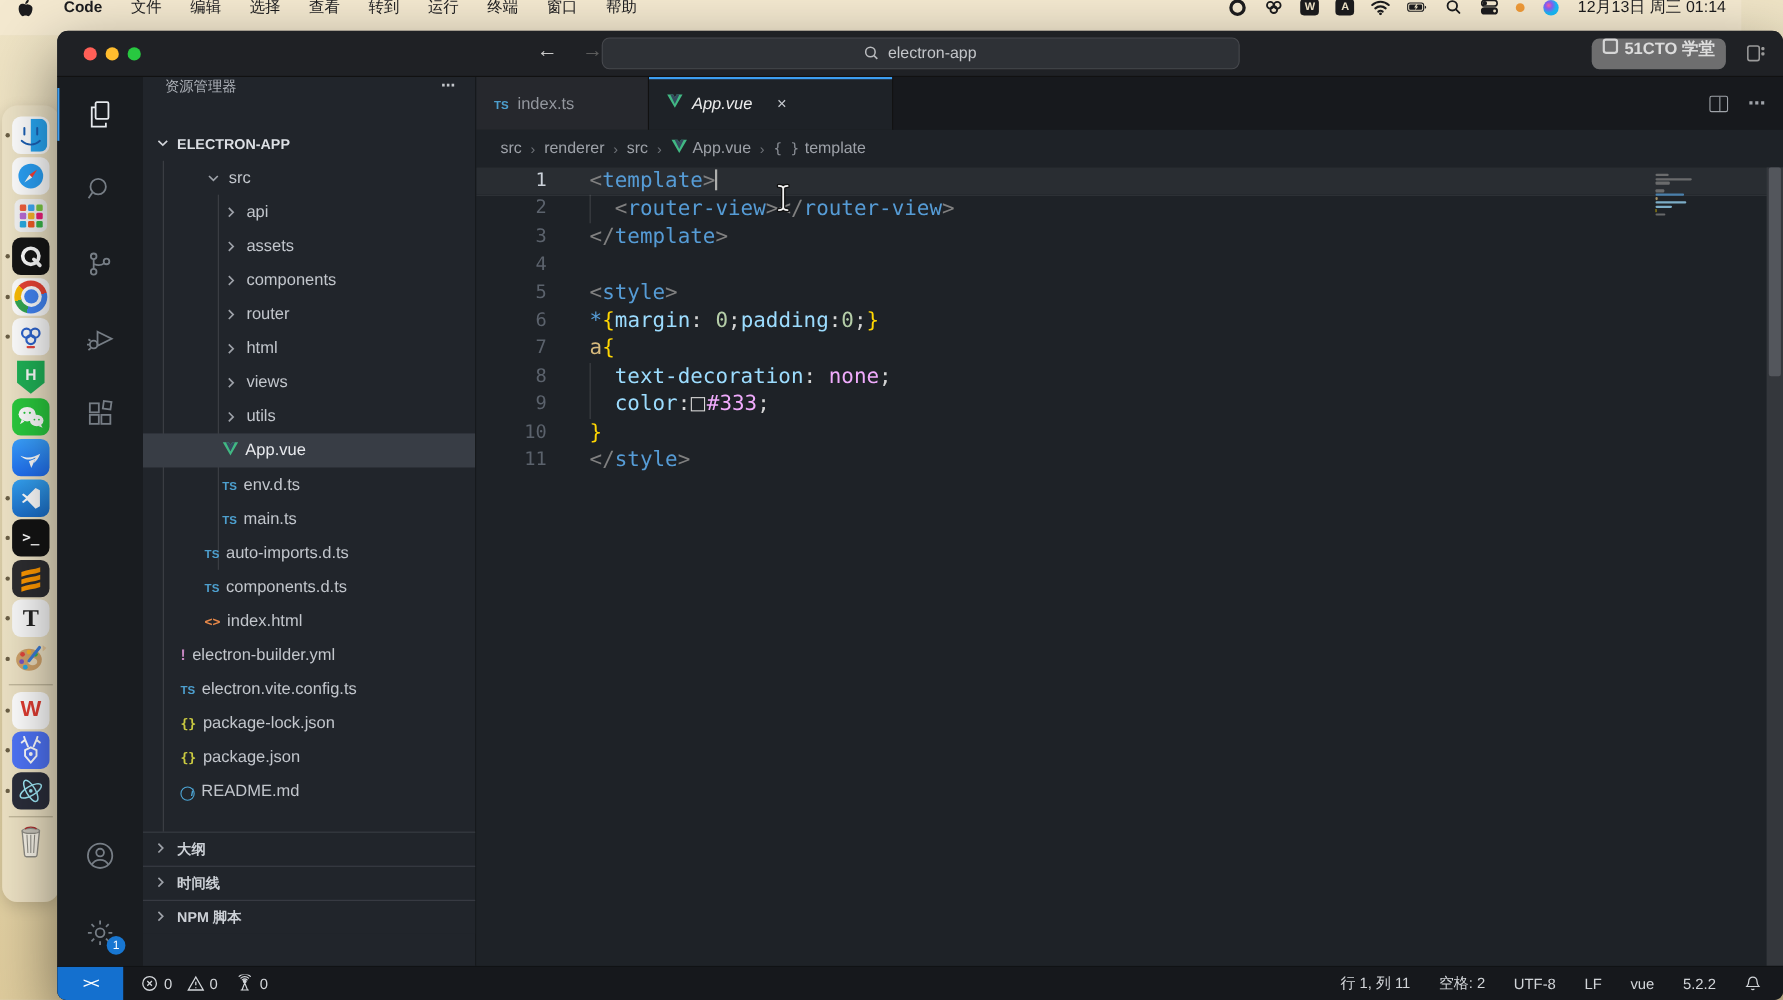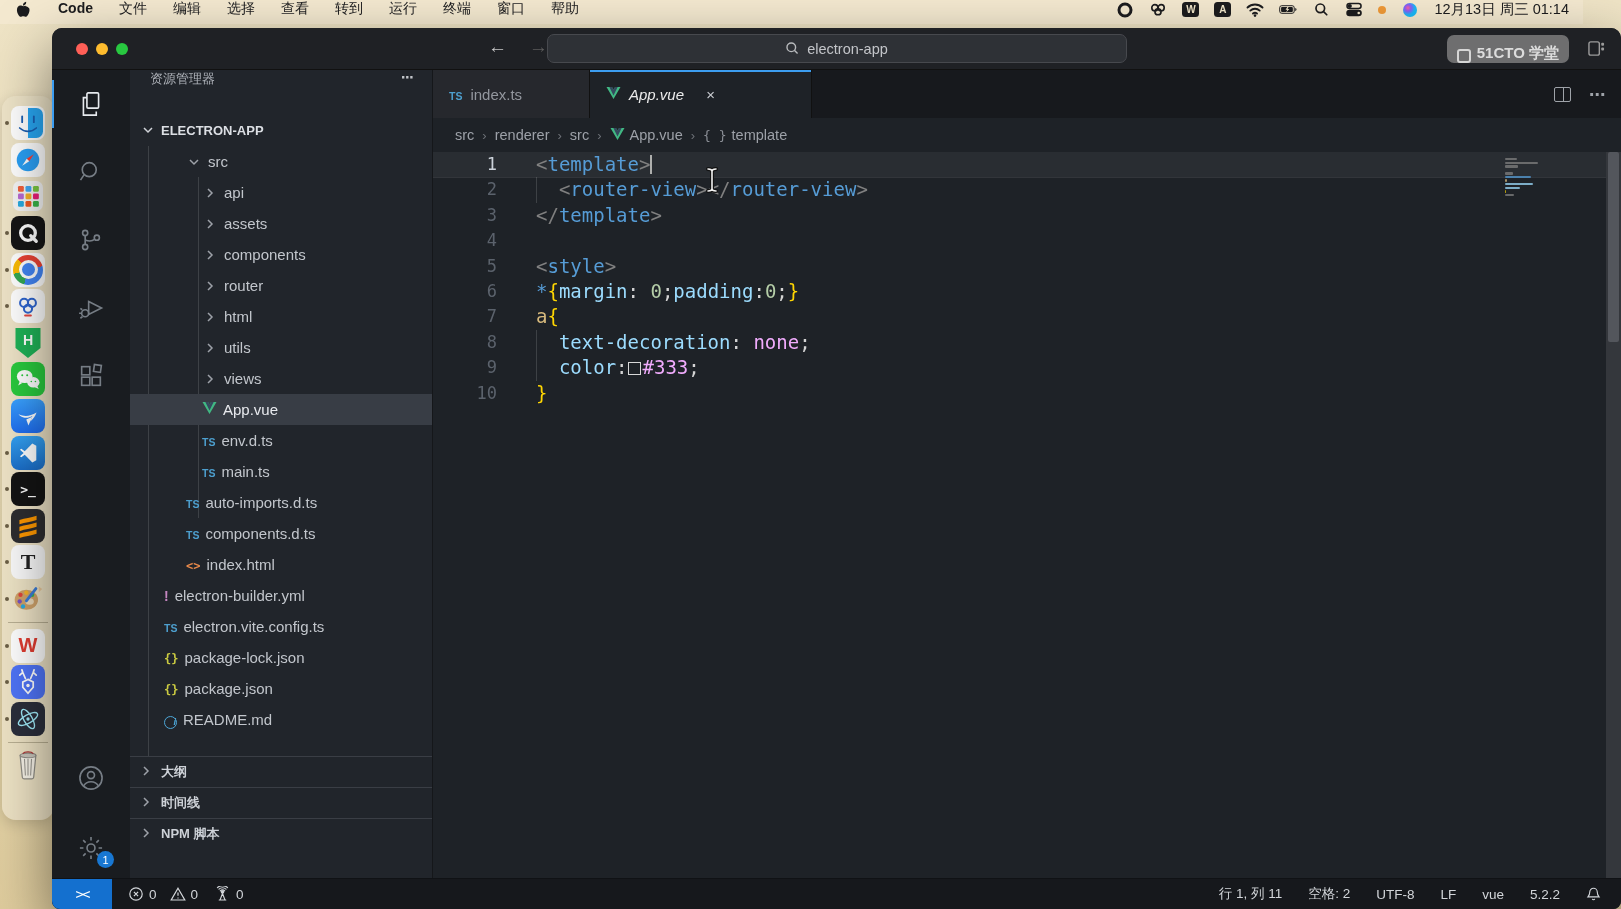--- a/index.html
+++ b/index.html
@@ -1,21 +1,21 @@
 <!DOCTYPE html>
 <html><head>
 <meta charset="utf-8">
 <style>
   * { margin:0; padding:0; box-sizing:border-box; }
   html,body { width:1621px; height:909px; overflow:hidden; font-family:"Liberation Sans","DejaVu Sans",sans-serif; }
   body { position:relative; background:linear-gradient(180deg,#efe4c6 0%,#e9dbb4 55%,#dfcc9d 100%); }
 
   
   .menubar { position:absolute; left:0; top:0; width:1583px; height:24px; background:rgba(243,233,209,.95);
-             display:flex; align-items:flex-start; padding:0 14px; color:#1c1c1e; font-size:14px; }
+             display:flex; align-items:flex-end; padding:16px 14px; color:#1c1c1e; font-size:14px; }
   .mb-left { display:flex; align-items:center; gap:26px; }
   .mb-item { cursor:default; }
   .mb-item.bold { font-weight:bold; }
   .mb-right { margin-left:auto; display:flex; align-items:center; gap:15px; }
   .mb-ic { width:18px; height:16px; display:flex; align-items:center; justify-content:center; }
   .sq-ic { width:17px; height:15px; background:#1c1c1e; color:#f2e7cb; border-radius:3.5px; font-size:10px;
            font-weight:bold; display:flex; align-items:center; justify-content:center; }
   .rec-dot { width:8px; height:8px; border-radius:50%; background:#f09a37; }
   .clock { font-size:14.5px; white-space:nowrap; }
 
@@ -39,21 +39,21 @@
   .titlebar { position:relative; height:42px; background:#1f2125; flex:none; border-bottom:1px solid #111; }
   .traffic { position:absolute; left:24px; top:15px; display:flex; gap:8px; }
   .tl { width:12px; height:12px; border-radius:50%; }
   .tl.r{background:#ff5f57}.tl.y{background:#febc2e}.tl.g{background:#28c840}
   .nav-arrows { position:absolute; left:436px; top:8px; display:flex; gap:22px; font-size:19px; }
   .arrow-back{ color:#c8c8c8; } .arrow-fwd{ color:#5c5c5c; }
   .cmd-center { position:absolute; left:50%; top:6px; transform:translateX(-50%); width:580px; height:29px;
       background:#2e3136; border:1px solid #47494e; border-radius:7px; display:flex; align-items:center;
       justify-content:center; gap:7px; color:#c3c5c9; font-size:14.5px; }
   .watermark { position:absolute; right:52px; top:7px; height:28px; background:rgba(148,148,148,.68); border-radius:7px;
-      display:flex; align-items:flex-end; gap:6px; padding:0 10px; color:rgba(240,240,240,.85); font-size:15px; font-weight:bold; }
+      display:flex; align-items:flex-start; gap:6px; padding:0 10px; color:rgba(240,240,240,.85); font-size:15px; font-weight:bold; }
   .wm-sq { width:14px; height:14px; border:2px solid rgba(240,240,240,.8); border-radius:3px; }
   .layout-ic { position:absolute; right:16px; top:12px; }
 
   .main { flex:1; display:flex; min-height:0; }
 
   
   .activitybar { width:78px; flex:none; background:#191c20; position:relative; display:flex; flex-direction:column; align-items:center; }
   .act-item { width:78px; height:68px; display:flex; align-items:center; justify-content:center; position:relative; }
   .act-item svg { stroke:#767d85; }
   .act-item.active svg { stroke:#e6e9ed; }
@@ -566,29 +566,29 @@
               </svg>
             </span>
             <span>html</span>
           </div>
           <div class="trow lvl3">
             <span class="chev">
               <svg width="16" height="16" viewBox="0 0 16 16">
                 <path d="M6 4l4 4-4 4" stroke="#9da1a8" stroke-width="1.5" fill="none"></path>
               </svg>
             </span>
-            <span>utils</span>
+            <span>views</span>
           </div>
           <div class="trow lvl3">
             <span class="chev">
               <svg width="16" height="16" viewBox="0 0 16 16">
                 <path d="M6 4l4 4-4 4" stroke="#9da1a8" stroke-width="1.5" fill="none"></path>
               </svg>
             </span>
-            <span>views</span>
+            <span>utils</span>
           </div>
           <div class="trow lvl3 sel">
             <span><span class="fi"><svg width="15" height="14" viewBox="0 0 128 128">
                   <path fill="#41B883" d="M0 9l50 .2L64 33 78.5 9 128 9 64 119z"></path>
                   <path fill="#35495E" d="M26 9l24 .1L64 33 78.5 9 102 9 64 87z"></path>
                 </svg></span></span>
             <span>App.vue</span>
           </div>
           <div class="trow lvl3">
             <span><span class="fi ts">TS</span></span>
@@ -703,20 +703,21 @@
             <div class="code-line cur"><span class="ln">1</span><span class="ct"><span class="tok-pt">&lt;</span><span class="tok-tag">template</span><span class="tok-pt">&gt;</span><span class="caret"></span></span></div>
             <div class="code-line g"><span class="ln">2</span><span class="ct"><span class="tok-pl">  </span><span class="tok-pt">&lt;</span><span class="tok-tag">router-view</span><span class="tok-pt">&gt;</span><span class="tok-pt">&lt;/</span><span class="tok-tag">router-view</span><span class="tok-pt">&gt;</span></span></div>
             <div class="code-line"><span class="ln">3</span><span class="ct"><span class="tok-pt">&lt;/</span><span class="tok-tag">template</span><span class="tok-pt">&gt;</span></span></div>
             <div class="code-line"><span class="ln">4</span><span class="ct"></span></div>
             <div class="code-line"><span class="ln">5</span><span class="ct"><span class="tok-pt">&lt;</span><span class="tok-tag">style</span><span class="tok-pt">&gt;</span></span></div>
             <div class="code-line"><span class="ln">6</span><span class="ct"><span class="tok-tag">*</span><span class="tok-br">{</span><span class="tok-pr">margin</span><span class="tok-pl">:</span><span class="tok-nm"> 0</span><span class="tok-pl">;</span><span class="tok-pr">padding</span><span class="tok-pl">:</span><span class="tok-nm">0</span><span class="tok-pl">;</span><span class="tok-br">}</span></span></div>
             <div class="code-line"><span class="ln">7</span><span class="ct"><span class="tok-sl">a</span><span class="tok-br">{</span></span></div>
             <div class="code-line g"><span class="ln">8</span><span class="ct"><span class="tok-pl">  </span><span class="tok-pr">text-decoration</span><span class="tok-pl">:</span><span class="tok-pl"> </span><span class="tok-vl">none</span><span class="tok-pl">;</span></span></div>
             <div class="code-line g"><span class="ln">9</span><span class="ct"><span class="tok-pl">  </span><span class="tok-pr">color</span><span class="tok-pl">:</span><span class="swatch"></span><span class="tok-vl">#333</span><span class="tok-pl">;</span></span></div>
             <div class="code-line"><span class="ln">10</span><span class="ct"><span class="tok-br">}</span></span></div>
+            <div class="code-line"><span class="ln">11</span><span class="ct"><span class="tok-pt">&lt;/</span><span class="tok-tag">style</span><span class="tok-pt">&gt;</span></span></div>
           </div>
         <div class="minimap">
             <div class="mm-line" style="width: 11.5px; background: rgb(128, 128, 128);"></div>
             <div class="mm-line" style="width: 33.35px; background: rgb(128, 128, 128);"></div>
             <div class="mm-line" style="width: 12.65px; background: rgb(128, 128, 128);"></div>
             <div class="mm-line" style="width: 0px; background: transparent;"></div>
             <div class="mm-line" style="width: 8.05px; background: rgb(128, 128, 128);"></div>
             <div class="mm-line" style="width: 26.45px; background: rgb(86, 156, 214);"></div>
             <div class="mm-line" style="width: 2.3px; background: rgb(215, 186, 125);"></div>
             <div class="mm-line" style="width: 27.6px; background: rgb(156, 220, 254);"></div>

